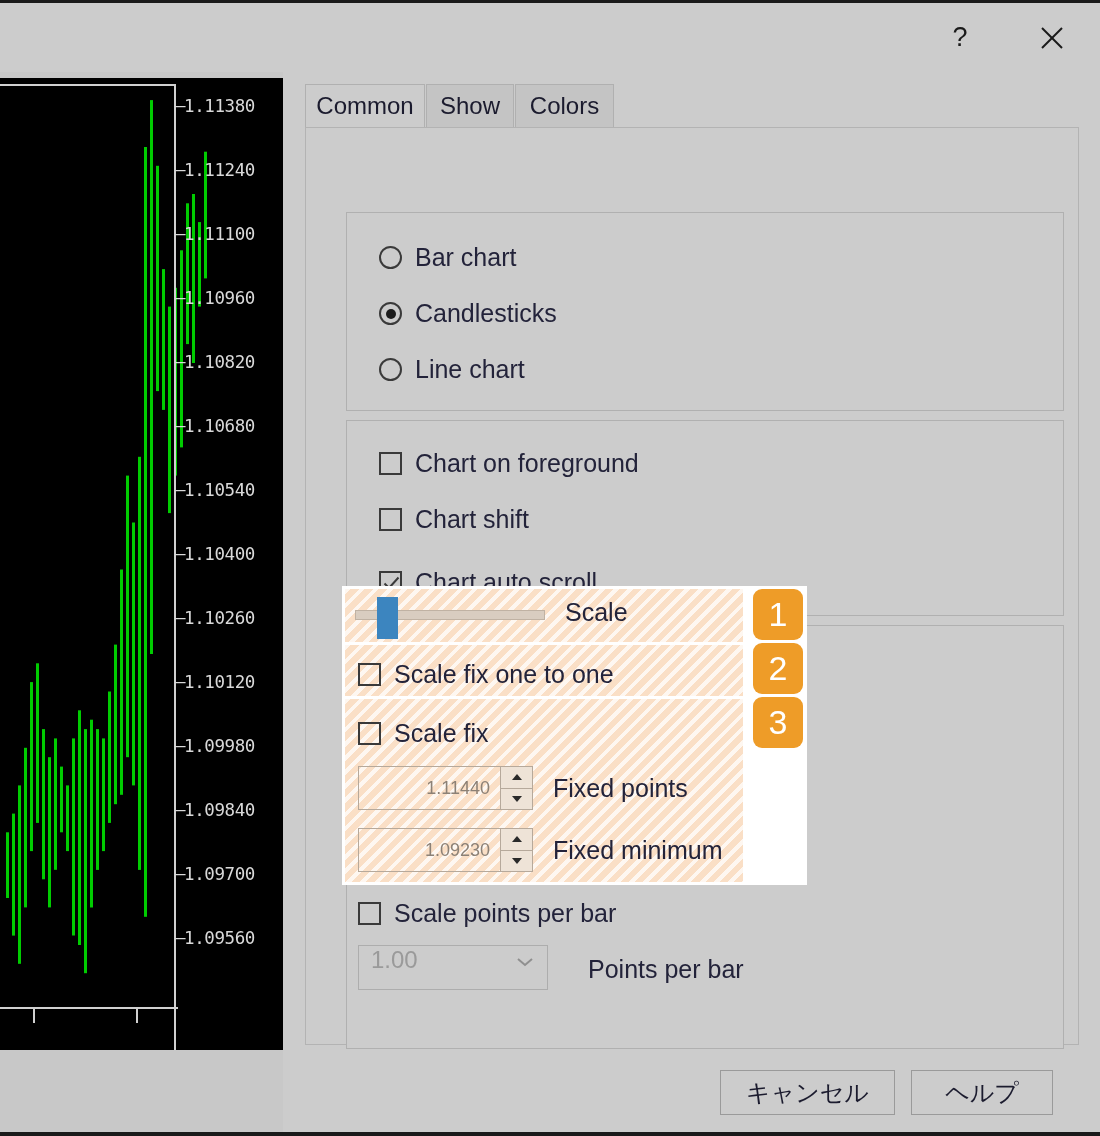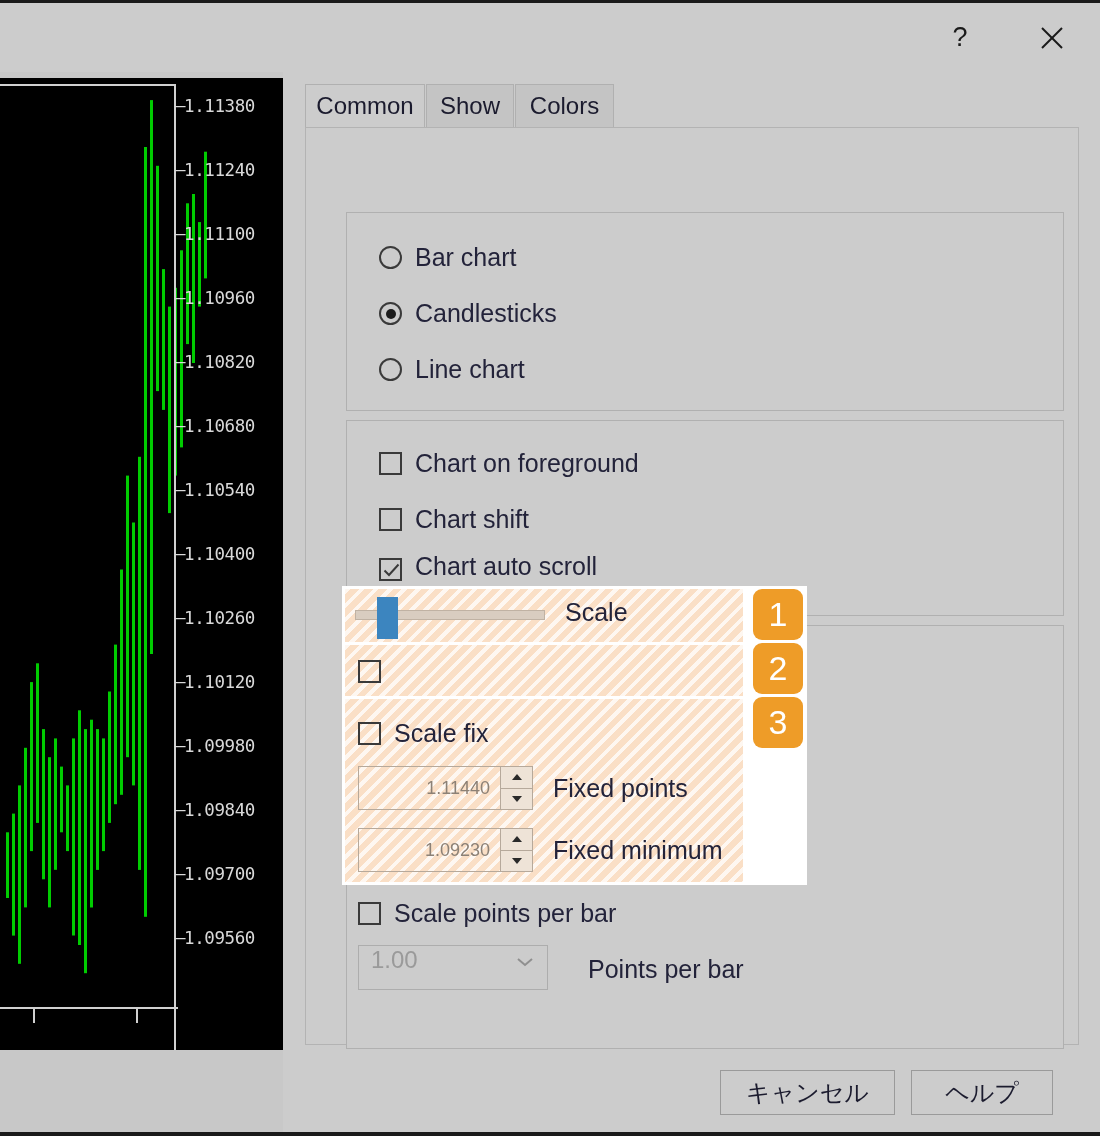--- a/index.html
+++ b/index.html
@@ -287,21 +287,21 @@
       <div class="groupbox gb2"></div>
 
       <div class="row" style="left:73px;top:321px;">
         <span class="cbox"></span>
         <span class="rowlabel">Chart on foreground</span>
       </div>
       <div class="row" style="left:73px;top:377px;">
         <span class="cbox"></span>
         <span class="rowlabel">Chart shift</span>
       </div>
-      <div class="row" style="left:73px;top:424px;align-items:flex-end;">
+      <div class="row" style="left:73px;top:440px;">
         <span class="cbox checked">
           <svg width="19" height="19" viewBox="0 0 19 19" aria-hidden="true">
             <polyline points="2.5,9.5 7,14 16.5,3.5" fill="none" stroke="#3a3a3a" stroke-width="2"></polyline>
           </svg>
         </span>
         <span class="rowlabel">Chart auto scroll</span>
       </div>
 
       <div class="groupbox gb3"></div>
 
@@ -318,20 +318,21 @@
   </div>
 
   <div class="slider-wrap">
     <div class="slider-track"></div>
     <div class="slider-thumb" id="slider-thumb" style="left: 21.5px;"></div>
   </div>
   <div class="scale-label">Scale</div>
 
   <div class="row" style="left:358px;top:660px;">
     <span class="cbox"></span>
+    <span class="rowlabel">Scale fix one to one</span>
   </div>
 
   <div class="row" style="left:358px;top:719px;">
     <span class="cbox"></span>
     <span class="rowlabel">Scale fix</span>
   </div>
 
   <div class="spinrow" style="left:358px;top:766px;">
     <div class="spinfield">1.11440</div>
     <div class="spinbtns">

